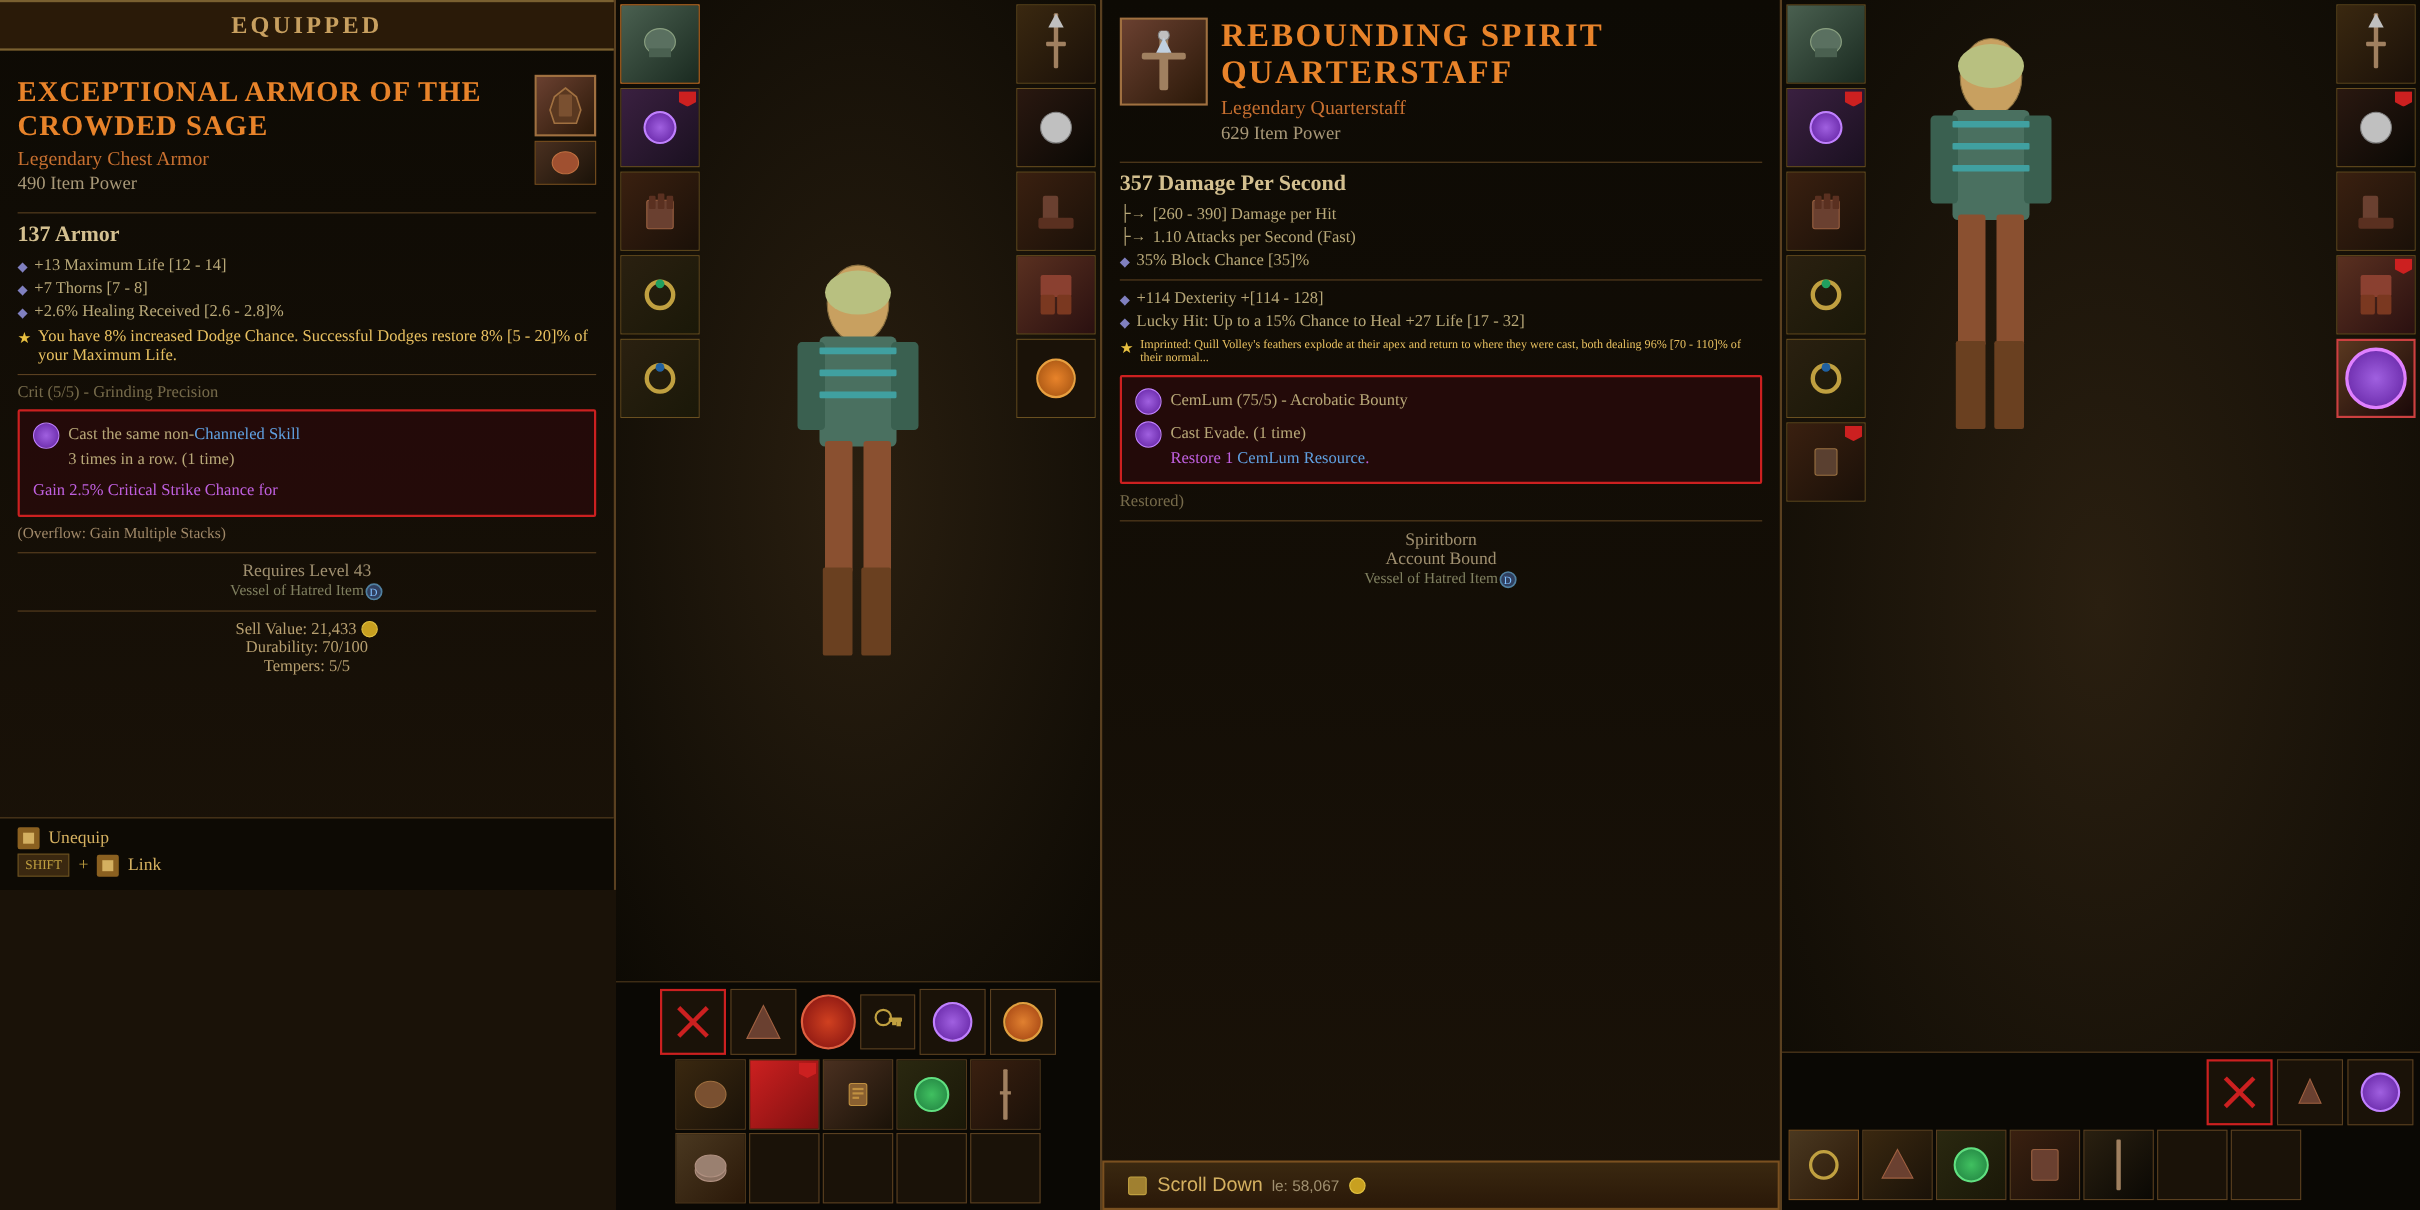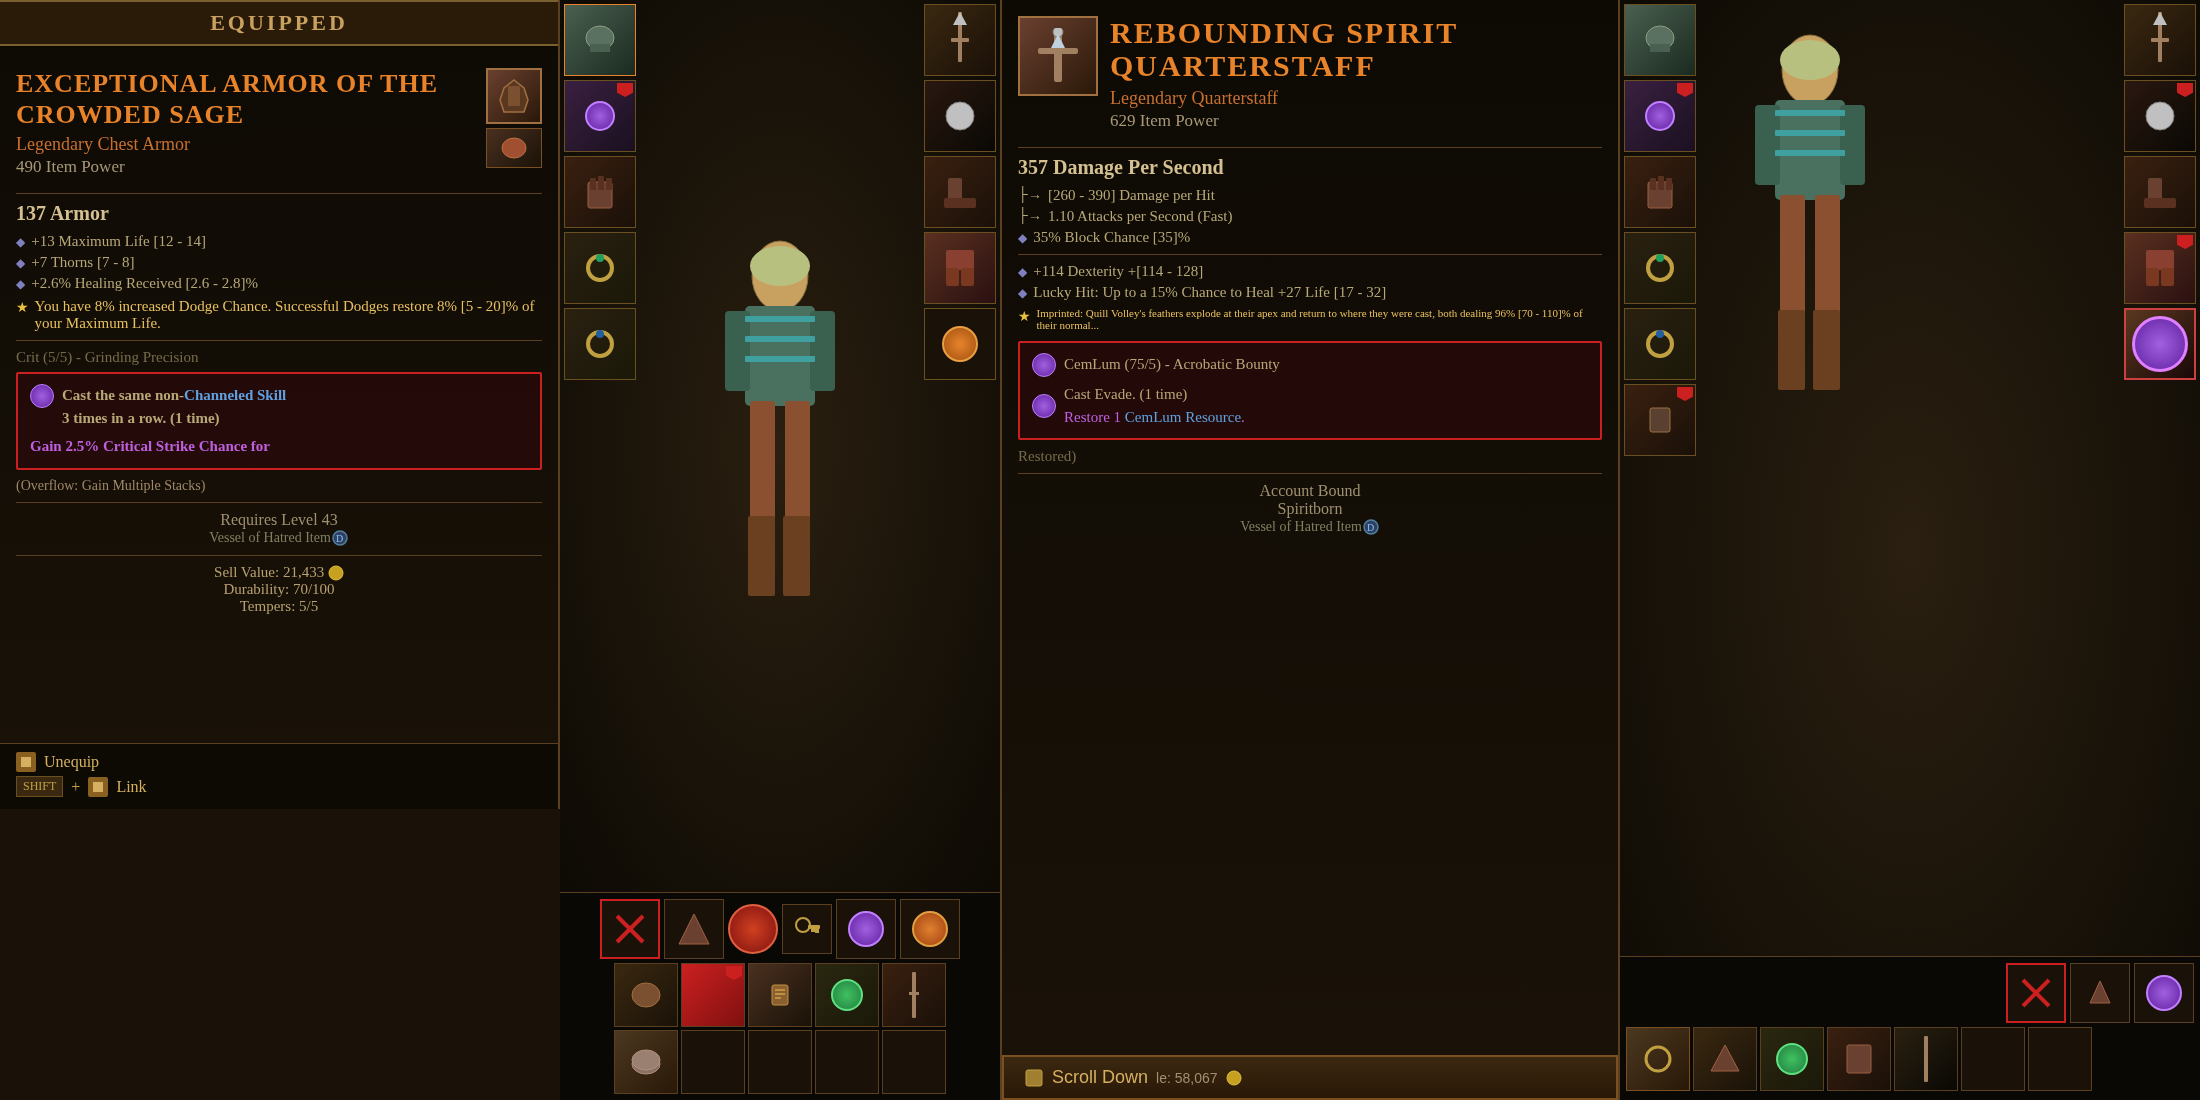--- a/index.html
+++ b/index.html
@@ -385,21 +385,21 @@
       <span class="star">★</span>
       <span class="stat-text gold-text">You have 8% increased Dodge Chance. Successful Dodges restore 8% [5 - 20]% of your Maximum Life.</span>
     </div>
 
     <hr class="divider">
 
     <div class="stat-line" style="opacity:0.6;">
       <span class="stat-text">Crit (5/5) - Grinding Precision</span>
     </div>
 
-    <div class="legendary-box" style="margin-top:6px;font-weight:bold;">
+    <div class="legendary-box" style="margin-top:6px;">
       <div style="display:flex; align-items:flex-start; gap:8px; margin-bottom:6px;">
         <div class="gem-icon"></div>
         <div>
           <div class="legendary-box-text">
             Cast the same non-<span class="highlight-blue">Channeled</span> <span class="highlight-blue">Skill</span>
           </div>
           <div class="legendary-box-text">3 times in a row. (1 time)</div>
         </div>
       </div>
       <div class="legendary-box-text highlight-purple">
@@ -704,40 +704,40 @@
       <span class="stat-text gold-text" style="font-size:11px;">Imprinted: Quill Volley's feathers explode at their apex and return to where they were cast, both dealing 96% [70 - 110]% of their normal...</span>
     </div>
 
     <div class="legendary-box" style="margin-top:10px;">
       <div style="display:flex; align-items:flex-start; gap:8px; margin-bottom:6px;">
         <div class="gem-icon"></div>
         <div style="flex:1;">
           <div class="legendary-box-text">CemLum (75/5) - Acrobatic Bounty</div>
         </div>
       </div>
-      <div style="display:flex; align-items:center; gap:8px;">
+      <div style="display:flex; align-items:flex-start; gap:8px;">
         <div style="width:24px;height:24px;background:radial-gradient(circle,#a060e0 0%,#6020a0 100%);border-radius:50%;border:1px solid #c080ff;flex-shrink:0;"></div>
         <div>
           <div class="legendary-box-text">Cast Evade. (1 time)</div>
           <div class="legendary-box-text highlight-purple">
             Restore 1 <span class="highlight-blue">CemLum Resource</span>.
           </div>
         </div>
       </div>
     </div>
 
     <div class="stat-line" style="margin-top:4px;opacity:0.6;">
       <span class="stat-text">Restored)</span>
     </div>
 
     <hr class="divider">
 
     <div class="requires-section">
+      <div class="requires-text">Spiritborn</div>
       <div class="requires-text">Account Bound</div>
-      <div class="requires-text">Spiritborn</div>
       <div class="requires-sub">
         <span>Vessel of Hatred Item</span>
         <svg width="18" height="18" viewBox="0 0 18 18">
             <circle cx="9" cy="9" r="7" fill="#304060" stroke="#5080a0" stroke-width="1.5"></circle>
             <text x="5" y="13" font-size="10" fill="#80c0ff">D</text>
           </svg>
       </div>
     </div>
   </div>
 

